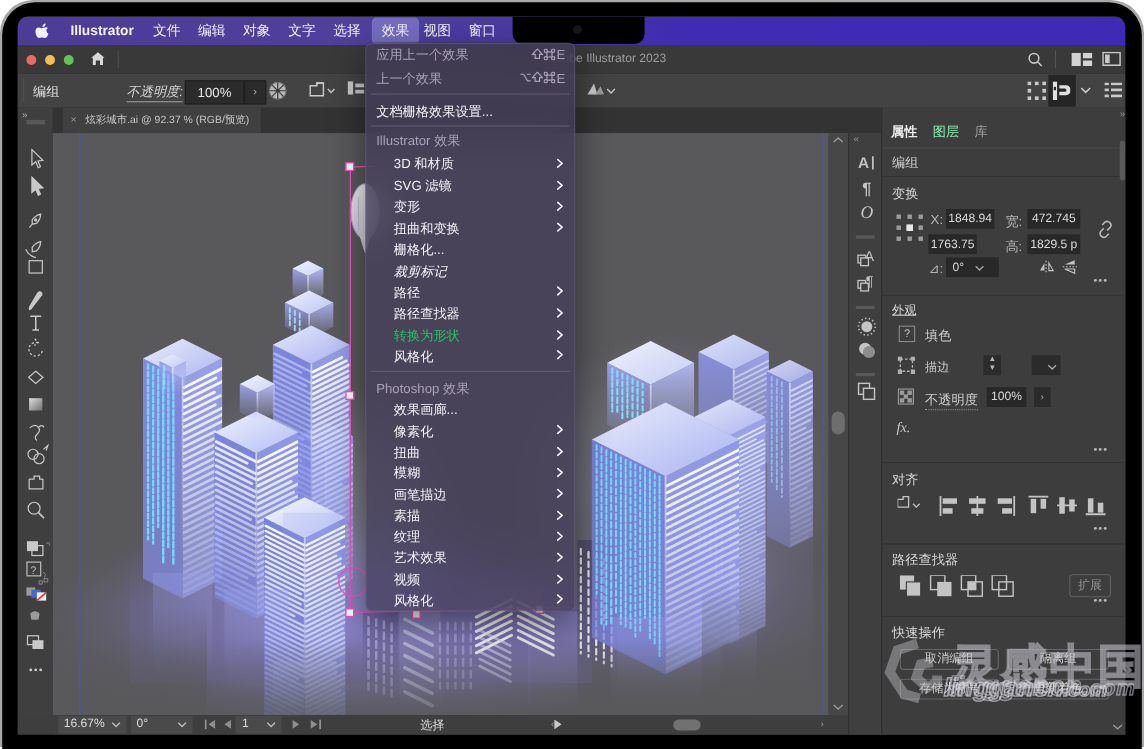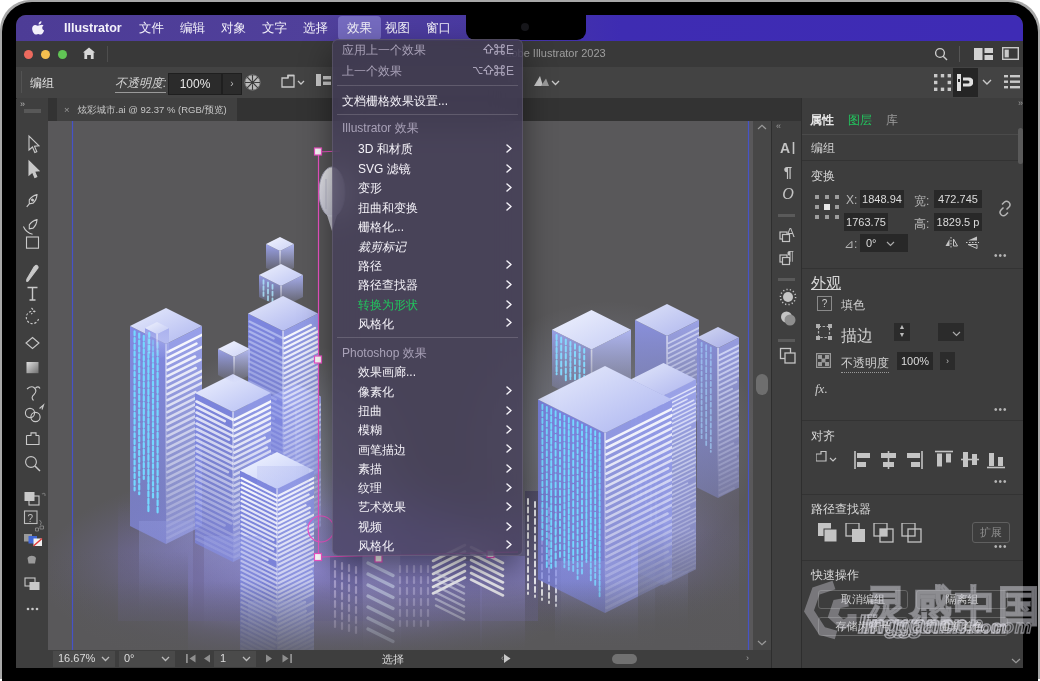--- a/index.html
+++ b/index.html
@@ -1166,21 +1166,21 @@
     <div class="abs" style="left:6px;top:218px;width:17px;height:3px;background:#5a5a5a;"></div>
     <div class="icn" style="top:226px;"><svg width="18" height="18" viewBox="0 0 18 18">
           <rect x="1.5" y="1.5" width="10" height="10" fill="none" stroke="#c4c4c4" stroke-width="1.3"></rect>
           <rect x="6" y="6" width="10" height="10" fill="#3f3f3f" stroke="#c4c4c4" stroke-width="1.3"></rect>
         </svg></div>
   </div>
   <div class="abs" id="panel">
     <span class="abs" style="left:216px;top:0px;color:#9a9a9a;font-size:9px;">»</span>
     <div class="abs" style="left:0;top:14px;width:222px;height:26px;">
       <span class="abs" style="left:8px;color:#e8e8e8;font-size:12px;font-weight:bold;">属性</span>
-      <span class="abs" style="left:46px;color:#22c55e;font-size:12px;">图层</span>
+      <span class="abs" style="left:46px;color:#86efac;font-size:12px;">图层</span>
       <span class="abs" style="left:84px;color:#9d9d9d;font-size:12px;">库</span>
     </div>
     <div class="abs" style="left:0;top:36px;width:222px;height:1px;background:#4a4a4a;"></div>
     <span class="abs" style="left:9px;top:42px;color:#cfcfcf;font-size:12px;">编组</span>
     <div class="abs" style="left:0;top:62px;width:222px;height:1px;background:#333;"></div>
     <span class="abs" style="left:9px;top:70px;color:#d8d8d8;font-size:12px;">变换</span>
     <svg class="abs" style="left:12px;top:96px;" width="26" height="26" viewBox="0 0 26 26">
         <g fill="#9d9d9d">
           <rect x="1" y="1" width="4" height="4"></rect>
           <rect x="11" y="1" width="4" height="4"></rect>
@@ -1217,33 +1217,33 @@
         <path d="M4.5 3 L0.5 10 L4.5 10 Z" fill="#c4c4c4"></path>
         <path d="M8.5 3 L12.5 10 L8.5 10 Z" fill="none" stroke="#c4c4c4" stroke-width="1"></path>
       </svg>
     <svg class="abs" style="left:163px;top:138px;" width="15" height="13" viewBox="0 0 15 13">
         <line x1="1" y1="6.5" x2="14" y2="6.5" stroke="#c4c4c4" stroke-width="1" stroke-dasharray="1.5 1.5"></line>
         <path d="M3 4.5 L12 0.5 L12 4.5 Z" fill="#c4c4c4"></path>
         <path d="M3 8.5 L12 12.5 L12 8.5 Z" fill="none" stroke="#c4c4c4" stroke-width="1"></path>
       </svg>
     <span class="abs dots" style="left:192px;top:152px;">•••</span>
     <div class="abs" style="left:0;top:170px;width:222px;height:1px;background:#333;"></div>
-    <span class="abs" style="left:9px;top:176px;color:#d8d8d8;font-size:15px;text-decoration:underline;">外观</span>
+    <span class="abs" style="left:9px;top:176px;color:#d8d8d8;font-size:11px;text-decoration:underline;">外观</span>
     <div class="abs" style="left:15px;top:198px;width:13px;height:13px;border:1px solid #8a8a8a;color:#c9c9c9;font-size:10px;text-align:center;line-height:13px;">?</div>
     <span class="abs" style="left:39px;top:199px;color:#cfcfcf;font-size:12px;">填色</span>
     <svg class="abs" style="left:14px;top:226px;" width="16" height="16" viewBox="0 0 16 16">
         <rect x="2.5" y="2.5" width="11" height="11" fill="none" stroke="#b0b0b0" stroke-width="1.2" stroke-dasharray="2.5 1.6"></rect>
         <g fill="#b0b0b0">
           <rect x="0" y="0" width="4" height="4"></rect>
           <rect x="12" y="0" width="4" height="4"></rect>
           <rect x="0" y="12" width="4" height="4"></rect>
           <rect x="12" y="12" width="4" height="4"></rect>
         </g>
       </svg>
-    <span class="abs" style="left:39px;top:228px;color:#cfcfcf;font-size:16px;">描边</span>
+    <span class="abs" style="left:39px;top:228px;color:#cfcfcf;font-size:11px;">描边</span>
     <div class="abs" style="left:92px;top:225px;width:16px;height:18px;background:#2b2b2b;color:#bbb;font-size:7px;text-align:center;line-height:8px;">▲<br>▼</div>
     <div class="abs" style="left:136px;top:225px;width:26px;height:18px;background:#2b2b2b;"></div>
     <svg class="abs" style="left:150px;top:233px;" width="9" height="6" viewBox="0 0 9 6">
         <path d="M1 1 l3.5 3.5 L8 1" fill="none" stroke="#aaa" stroke-width="1.2"></path>
       </svg>
     <svg class="abs" style="left:14px;top:255px;" width="15" height="15" viewBox="0 0 15 15">
         <rect x="0.6" y="0.6" width="13.8" height="13.8" fill="none" stroke="#9a9a9a" stroke-width="1.2"></rect>
         <g fill="#9a9a9a">
           <rect x="2" y="2" width="4" height="4"></rect>
           <rect x="9" y="2" width="4" height="4"></rect>

